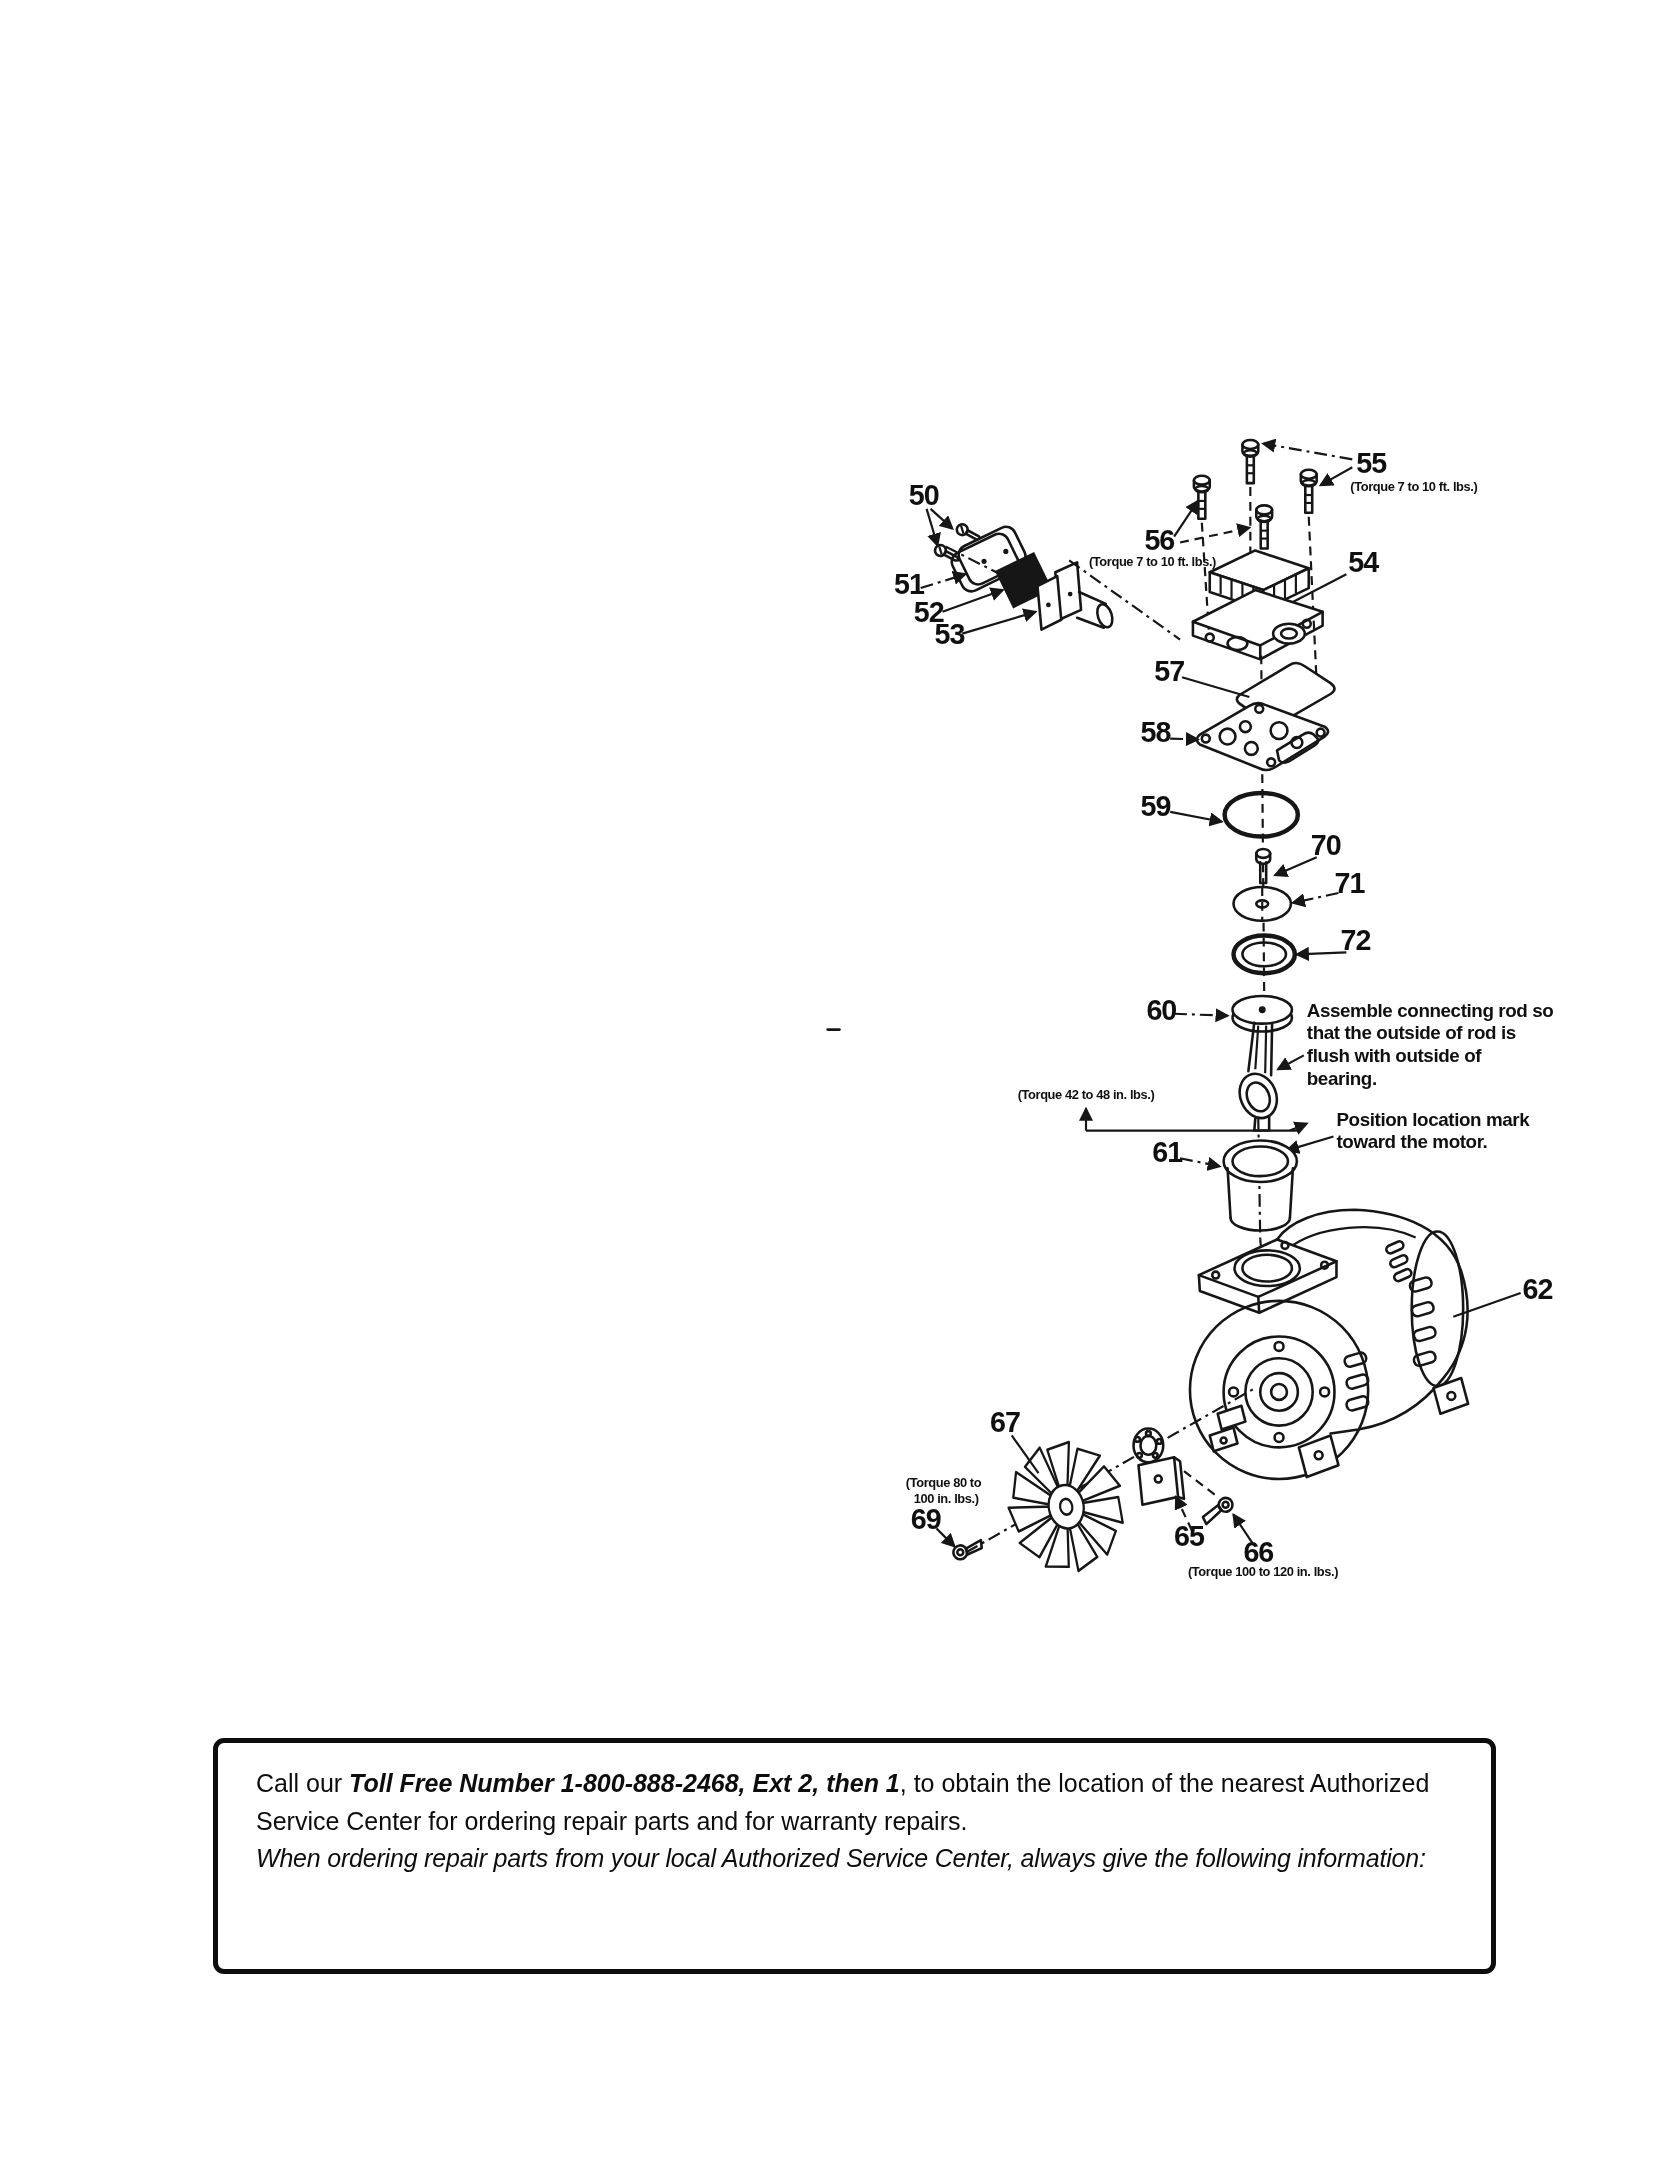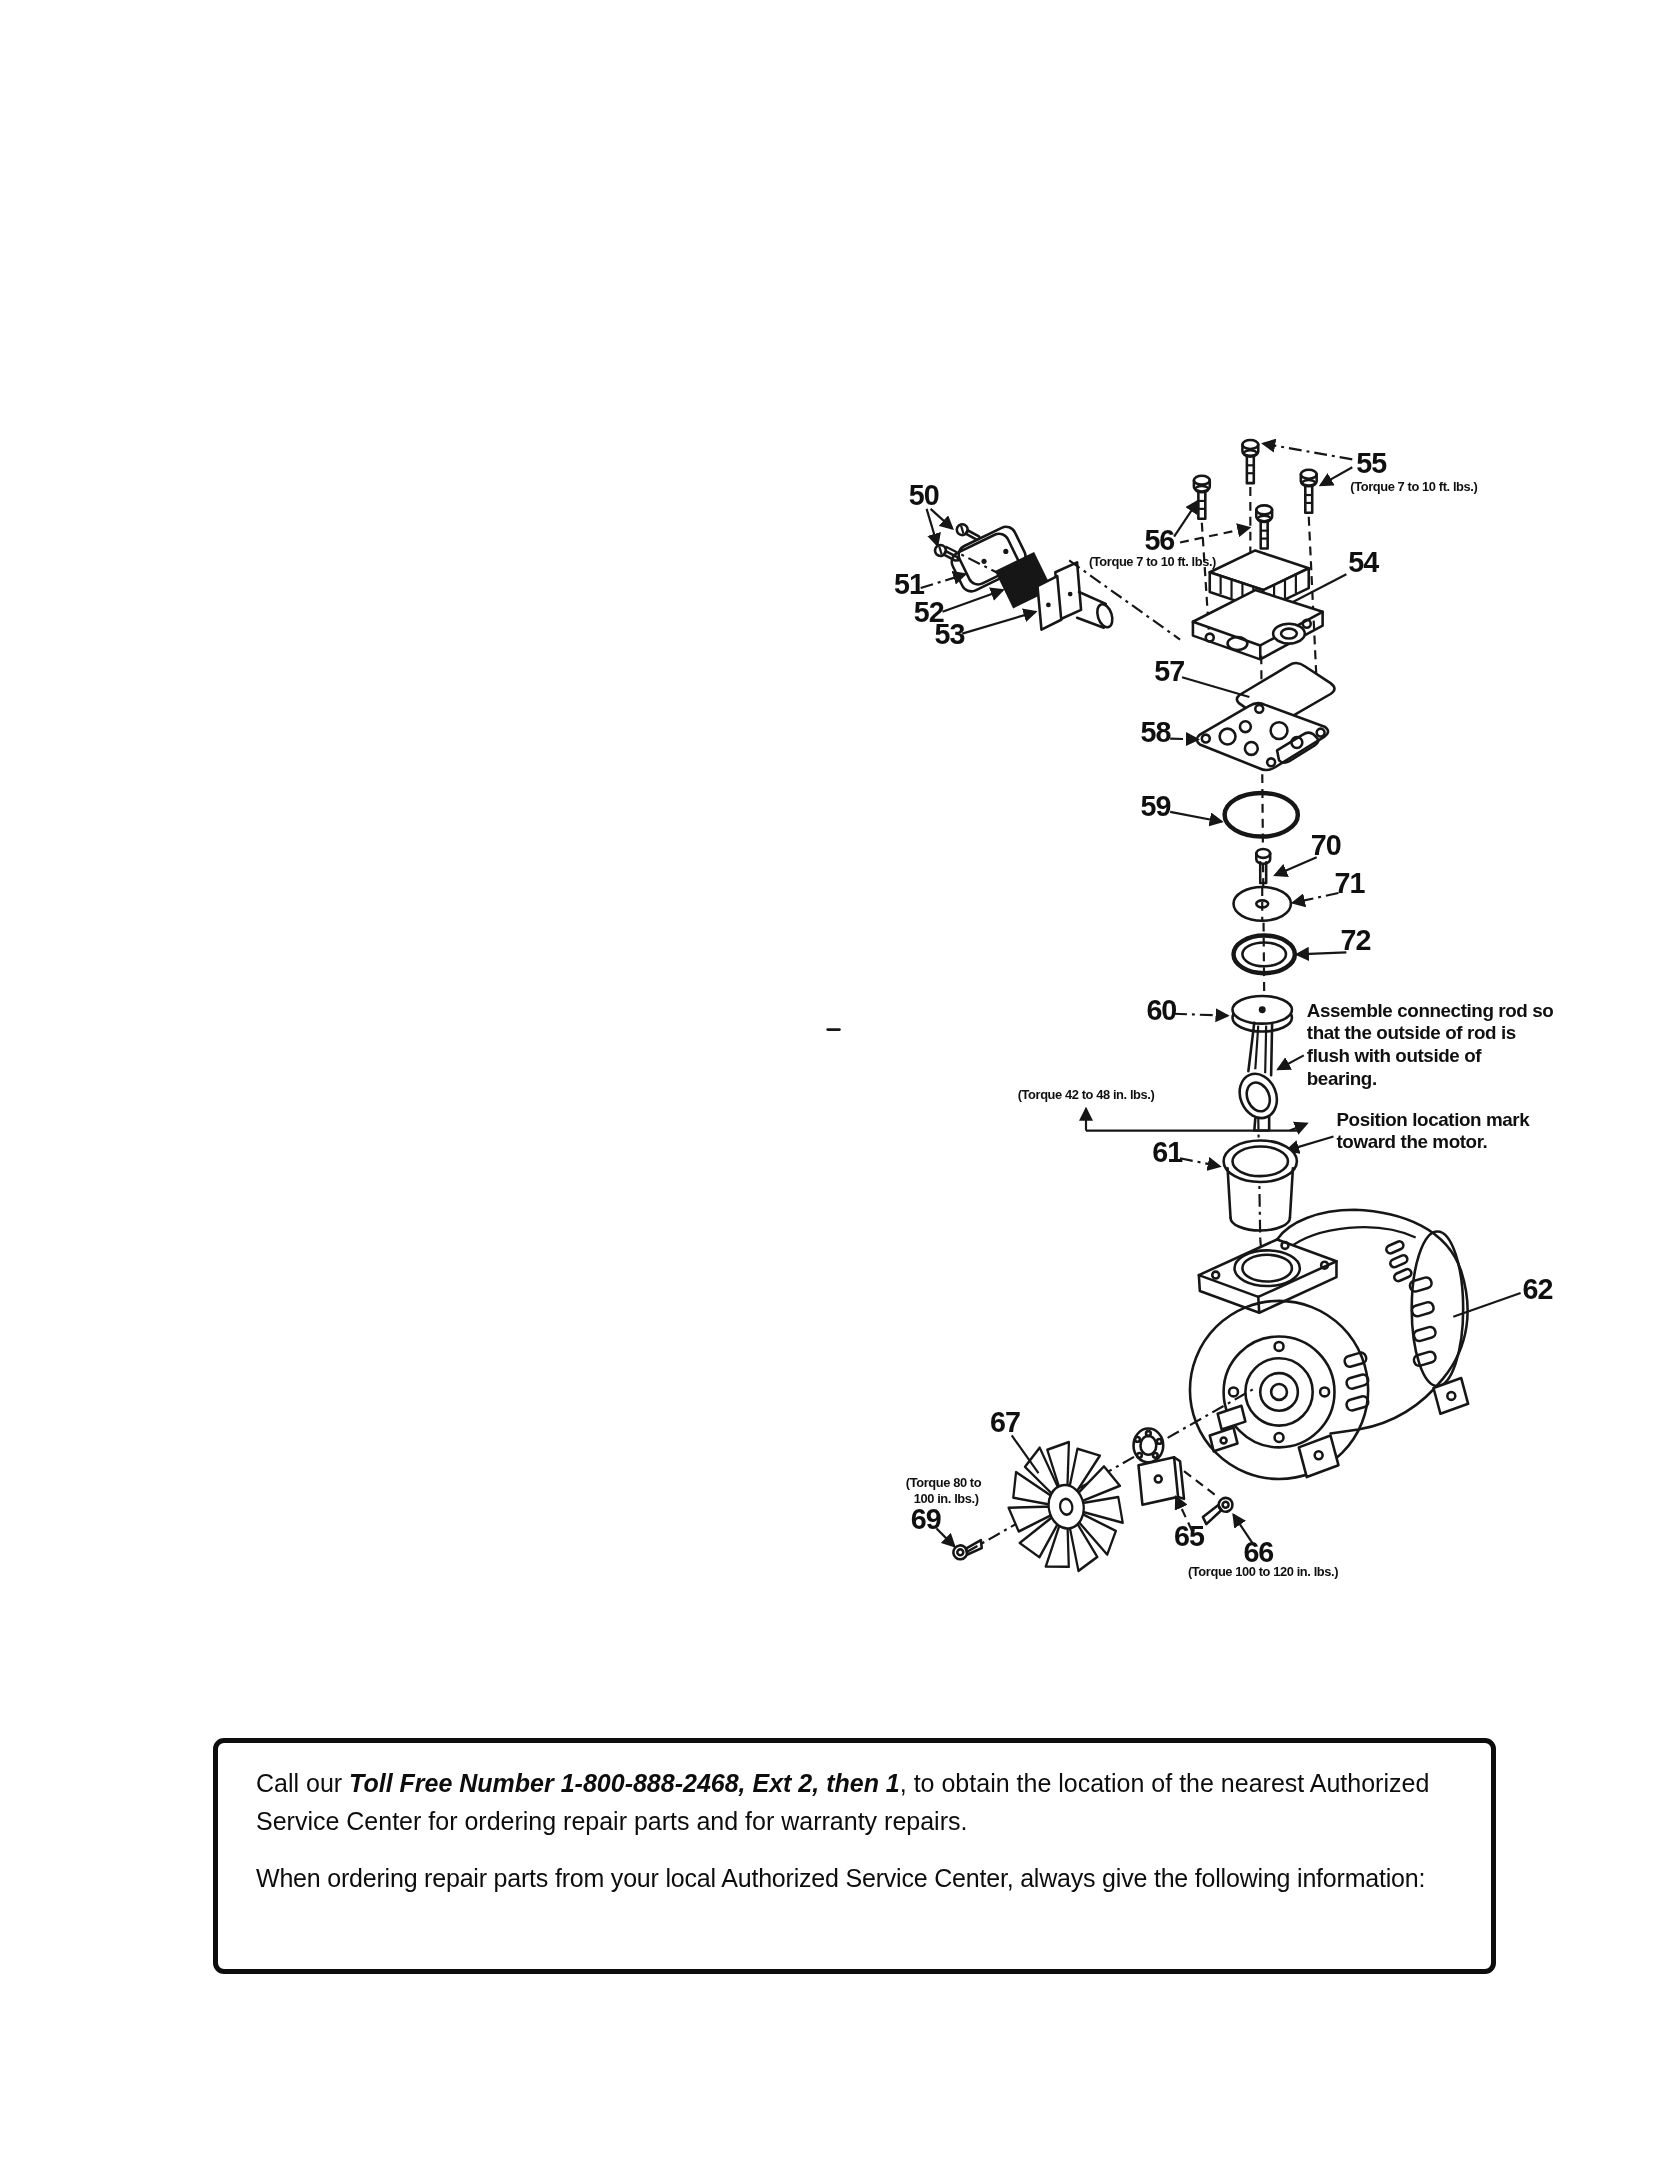--- a/index.html
+++ b/index.html
@@ -19,21 +19,21 @@
   svg text  { fill:#101010; font-family:"Liberation Sans","DejaVu Sans",sans-serif; font-weight:bold; }
   svg .pn   { font-size:29px; letter-spacing:-1px; }
   svg .tq   { font-size:13px; letter-spacing:-0.4px; }
   svg .an   { font-size:19px; letter-spacing:-0.4px; }
   .info-box {
     position:absolute; left:213px; top:1738px; width:1283px; height:236px;
     border:5px solid #0d0d0d; border-radius:11px; box-sizing:border-box;
     padding:22px 36px 0 38px; font-size:25px; line-height:1.5;
   }
   .info-box p { margin:0; }
-  .info-box .p2 { margin-top:20px; letter-spacing:-0.2px; }
+  .info-box .p2 { letter-spacing:-0.2px;font-style:italic; }
   .info-box .bi { font-weight:bold; font-style:italic; }
   .info-box ul { margin:12px 0 0 0; padding-left:249px; list-style:disc; }
   .info-box li { margin:3px 0; }
 </style>
 </head>
 <body>
 
 <div class="page">
 
 <svg class="diagram" width="1679" height="2178" viewBox="0 0 1696 2200">

